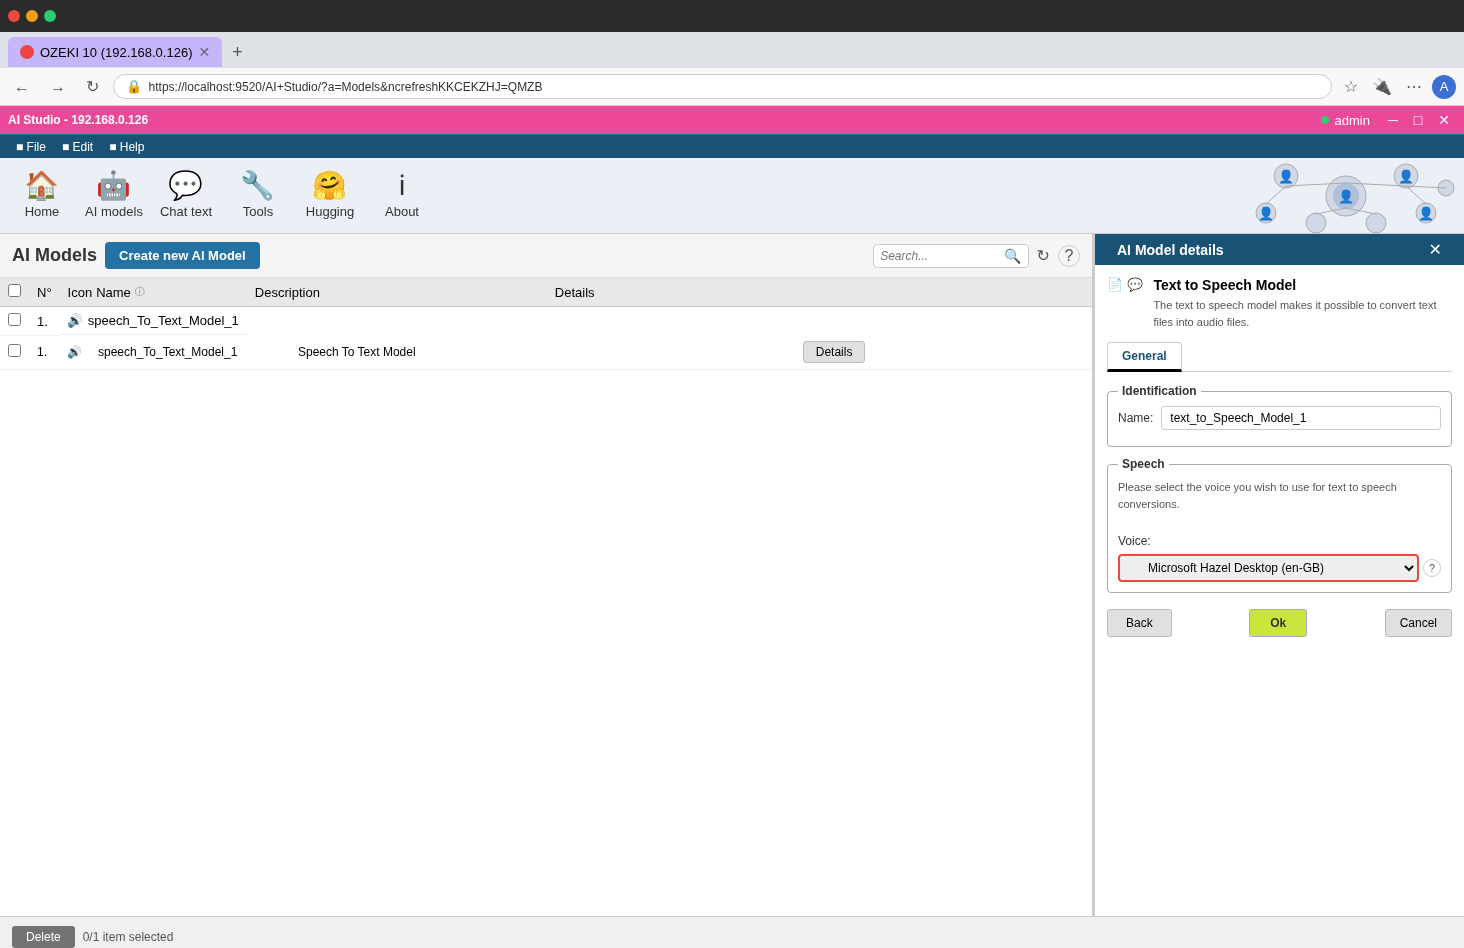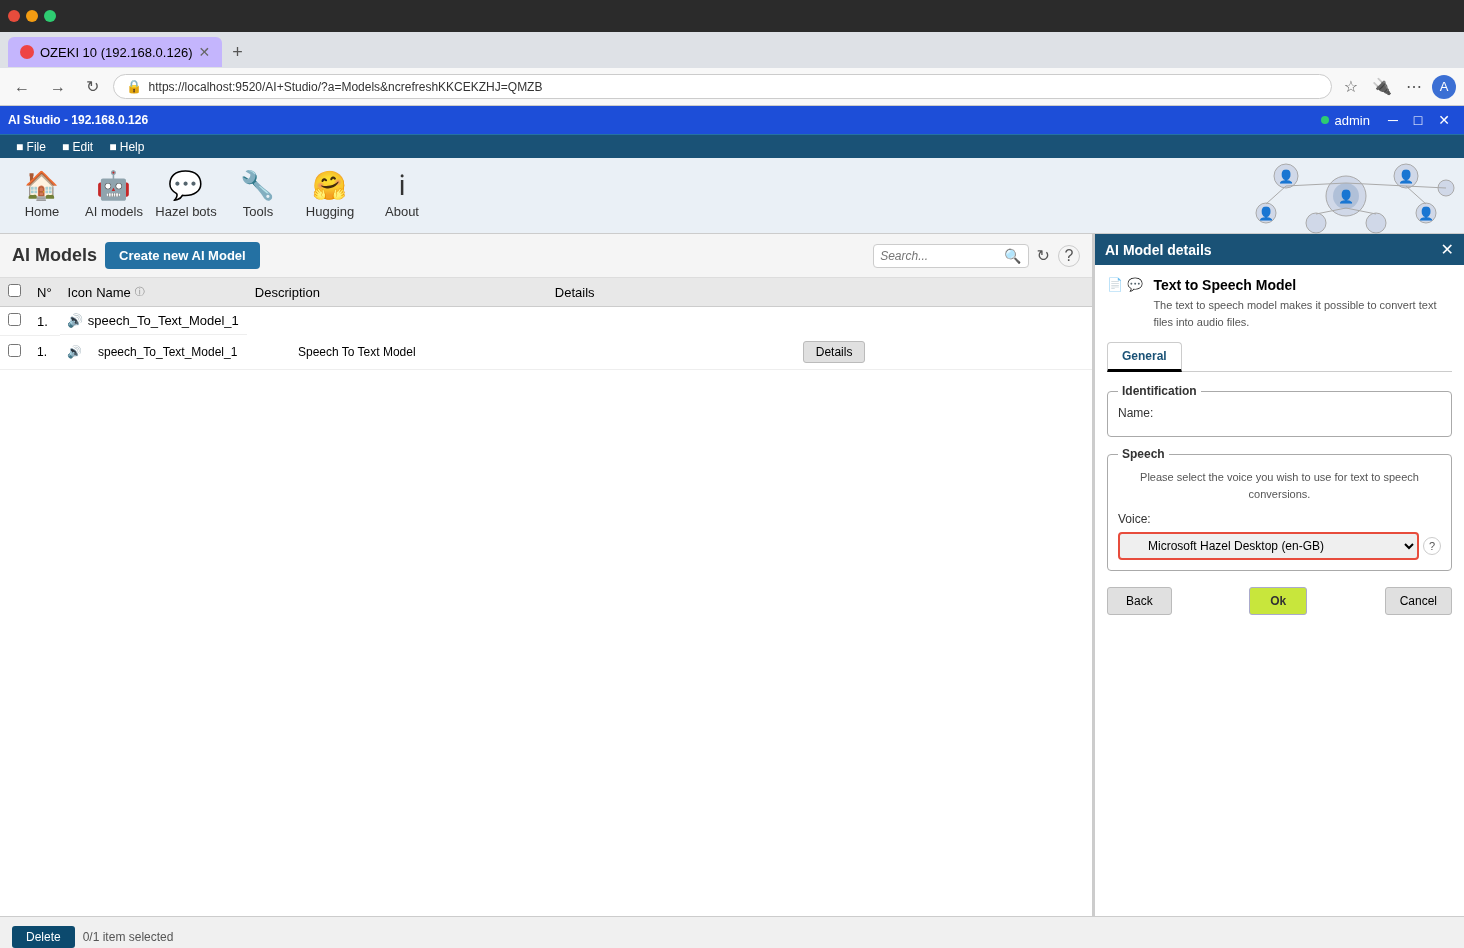--- a/index.html
+++ b/index.html
@@ -12,21 +12,21 @@
     .browser-tab-new { background: none; border: none; font-size: 18px; color: #555; cursor: pointer; padding: 0 6px; }
     .browser-addressbar { background: #f8f8f8; display: flex; align-items: center; padding: 4px 8px; gap: 8px; border-bottom: 1px solid #ccc; height: 38px; }
     .browser-nav-btn { background: none; border: none; color: #555; cursor: pointer; font-size: 16px; padding: 2px 6px; border-radius: 4px; }
     .url-bar { flex: 1; background: white; border: 1px solid #ccc; border-radius: 16px; padding: 4px 12px; font-size: 12px; color: #333; display: flex; align-items: center; gap: 6px; }
     .url-bar .lock-icon { color: #555; }
     .url-text { flex: 1; color: #333; font-size: 12px; }
     .browser-actions { display: flex; gap: 6px; align-items: center; }
     .browser-action-btn { background: none; border: none; color: #555; font-size: 16px; cursor: pointer; padding: 2px 4px; }
 
     
-    .app-titlebar { background: #1d4ed8; color: white; display: flex; align-items: center; padding: 4px 8px; height: 28px; }
+    .app-titlebar { background: #ec4899; color: white; display: flex; align-items: center; padding: 4px 8px; height: 28px; }
     .app-title { font-size: 12px; font-weight: bold; flex: 1; }
     .app-titlebar-btns { display: flex; gap: 4px; margin-left: auto; align-items: center; }
     .title-btn { background: none; border: none; color: white; font-size: 14px; cursor: pointer; padding: 2px 6px; }
     .admin-badge { display: flex; align-items: center; gap: 5px; font-size: 12px; margin-right: 12px; }
     .admin-dot { width: 8px; height: 8px; background: #2ecc71; border-radius: 50%; }
 
     
     .menu-bar { background: #1a5276; display: flex; align-items: center; padding: 2px 8px; height: 24px; border-top: 1px solid #2471a3; }
     .menu-item { color: white; font-size: 12px; padding: 2px 8px; cursor: pointer; border-radius: 3px; }
 
@@ -55,41 +55,41 @@
     .checkbox-col { width: 24px; }
     .num-col { width: 30px; }
     .icon-col { width: 24px; }
     .desc-col { width: 300px; margin-left: 30px; }
     .details-btn { background: #e0e0e0; border: 1px solid #bbb; padding: 3px 12px; border-radius: 3px; cursor: pointer; font-size: 12px; }
     .col-header { display: flex; align-items: center; gap: 4px; }
     .sort-icon { font-size: 10px; color: #888; }
 
     
     .bottom-bar { background: #f0f0f0; border-top: 1px solid #ccc; display: flex; align-items: center; padding: 6px 12px; gap: 8px; height: 40px; }
-    .delete-btn { background: #0c4a6e; color: white; border: none; padding: 4px 14px; border-radius: 3px; cursor: pointer; font-size: 12px; }
+    .delete-btn { background: #737373; color: white; border: none; padding: 4px 14px; border-radius: 3px; cursor: pointer; font-size: 12px; }
     .status-text { font-size: 12px; color: #555; }
 
     
     .right-panel { width: 370px; background: white; border-left: 1px solid #ccc; display: flex; flex-direction: column; }
-    .right-panel-header { background: #1a5276; color: white; display: flex; align-items: center; justify-content: space-between; padding: 6px 10px; }
+    .right-panel-header { background: #1a5276; color: white; display: flex; align-items: center; justify-content: space-between; padding: 6px 22px; }
     .right-panel-title { font-size: 14px; font-weight: bold; }
     .right-panel-close { background: none; border: none; color: white; font-size: 16px; cursor: pointer; }
     .right-panel-body { flex: 1; padding: 12px; overflow: auto; }
 
     .model-header { display: flex; align-items: flex-start; gap: 10px; margin-bottom: 12px; }
     .model-info h3 { font-size: 14px; font-weight: bold; margin-bottom: 4px; }
     .model-info p { font-size: 11px; color: #555; line-height: 1.5; }
 
     .tabs-row { display: flex; border-bottom: 1px solid #ccc; margin-bottom: 12px; }
     .tab { padding: 6px 14px; cursor: pointer; font-size: 12px; border: 1px solid #ccc; border-bottom: none; border-radius: 4px 4px 0 0; margin-right: 2px; background: #f5f5f5; }
     .tab.active { background: white; border-bottom: 3px solid #000000; margin-bottom: -1px; font-weight: bold; color: #1a5276; }
     .field-row { display: flex; align-items: center; gap: 8px; margin-bottom: 6px; }
     .field-label { font-size: 12px; color: #333; white-space: nowrap; }
     .field-input { border: 1px solid #ccc; border-radius: 3px; padding: 4px 8px; font-size: 12px; flex: 1; }
-    .speech-desc { font-size: 11px; color: #555; line-height: 1.5; margin-bottom: 10px; text-align: center; }
+    .speech-desc { font-size: 11px; color: #555; line-height: 1.5; margin-bottom: 22px; }
     .voice-row { display: flex; align-items: center; gap: 6px; margin-bottom: 6px; }
     .voice-label { font-size: 12px; color: #333; }
     .voice-select-wrapper { display: flex; align-items: center; gap: 4px; flex: 1; }
     .voice-select { border: 2px solid #e74c3c; border-radius: 4px; padding: 4px 24px; font-size: 12px; flex: 1; }
     .voice-help { background: none; border: 1px solid #ccc; border-radius: 50%; width: 18px; height: 18px; font-size: 11px; cursor: pointer; display: flex; align-items: center; justify-content: center; color: #555; }
 
     .action-buttons { display: flex; align-items: center; justify-content: space-between; margin-top: 16px; }
     .back-btn { background: #e0e0e0; border: 1px solid #bbb; padding: 6px 18px; border-radius: 3px; cursor: pointer; font-size: 12px; }
     .ok-btn { background: #c8e63c; border: 1px solid #aac; padding: 6px 20px; border-radius: 3px; cursor: pointer; font-size: 12px; font-weight: bold; color: #333; }
     .cancel-btn { background: #e0e0e0; border: 1px solid #bbb; padding: 6px 14px; border-radius: 3px; cursor: pointer; font-size: 12px; }
@@ -159,21 +159,21 @@
   <button class="toolbar-btn">
     <span class="icon">🏠</span>
     <span>Home</span>
   </button>
   <button class="toolbar-btn">
     <span class="icon">🤖</span>
     <span>AI models</span>
   </button>
   <button class="toolbar-btn">
     <span class="icon">💬</span>
-    <span>Hazel bots</span>
+    <span>Chat text</span>
   </button>
   <button class="toolbar-btn">
     <span class="icon">🔧</span>
     <span>Tools</span>
   </button>
   <button class="toolbar-btn">
     <span class="icon">🤗</span>
     <span>Hugging</span>
   </button>
   <button class="toolbar-btn">
@@ -301,20 +301,21 @@
       </div>
 
       <div class="tabs-row">
         <div class="tab active">General</div>
       </div>
 
       <fieldset class="section-fieldset">
         <legend>Identification</legend>
         <div class="field-row">
           <label class="field-label">Name:</label>
+          <input class="field-input" type="text" value="text_to_Speech_Model_1" style="">
         </div>
       </fieldset>
 
       <fieldset class="section-fieldset">
         <legend>Speech</legend>
         <p class="speech-desc">Please select the voice you wish to use for text to speech conversions.</p>
         <div class="voice-row">
           <label class="voice-label">Voice:</label>
         </div>
         <div class="voice-select-wrapper">

